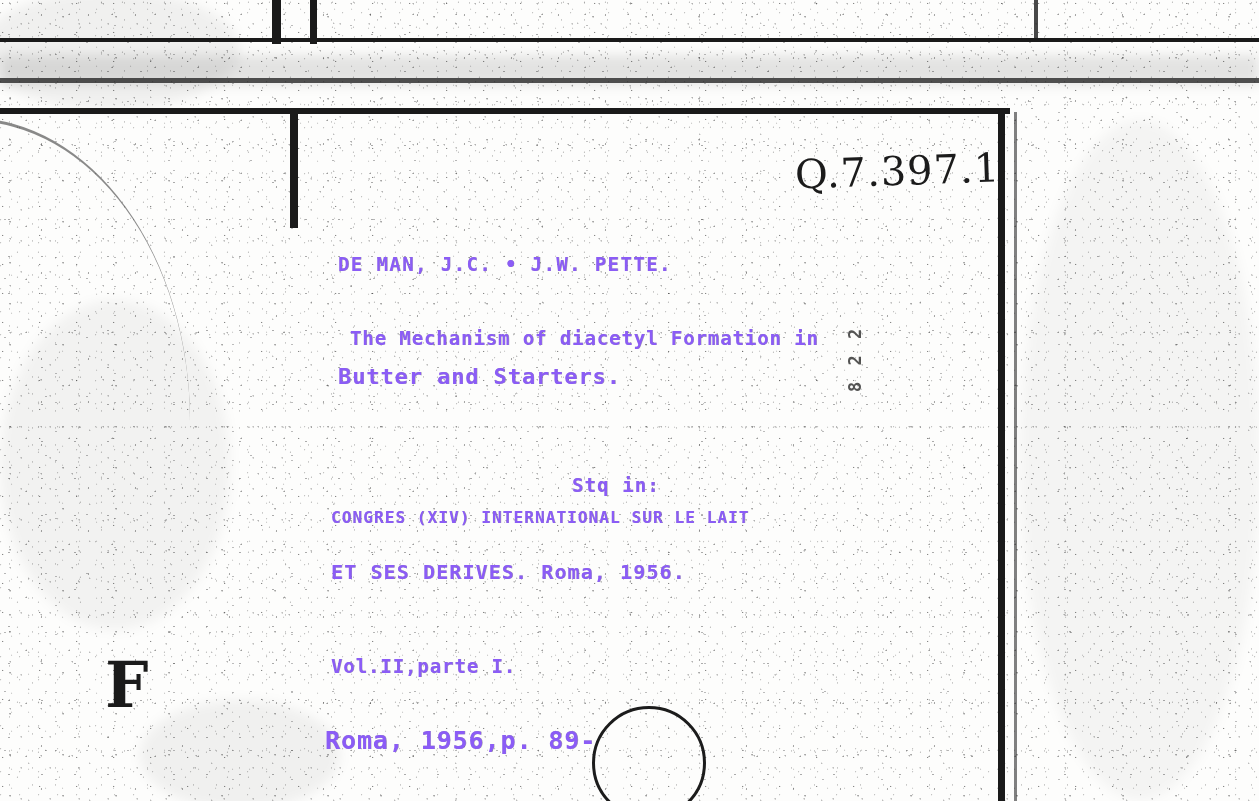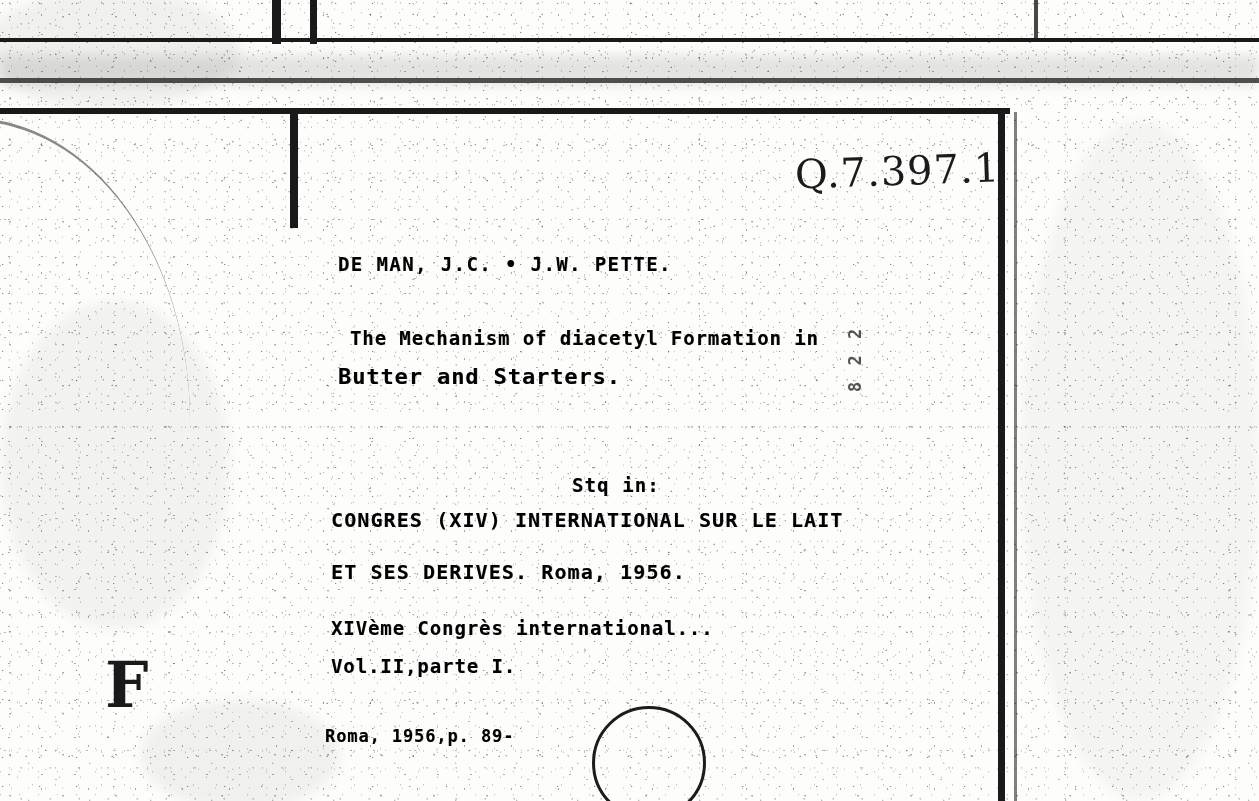--- a/index.html
+++ b/index.html
@@ -73,34 +73,34 @@
     color: #1b1b1b;
     transform: rotate(-2deg);
     white-space: nowrap;
   }
 
   
   .typed {
     position: absolute;
     font-family: "DejaVu Sans Mono", monospace;
     font-weight: bold;
-    color: #000000;
+    color: #8b5cf6;
     white-space: pre;
     letter-spacing: 0.5px;
     text-shadow: 0.4px 0.3px 0 rgba(0,0,0,.35);
   }
   .t-author   { top: 253px;  left: 338px; font-size: 19px; letter-spacing: 1.4px; }
   .t-title1   { top: 327px;  left: 350px; font-size: 19px; letter-spacing: 0.9px; }
   .t-title2   { top: 364px;  left: 338px; font-size: 22px; letter-spacing: 0.9px; }
   .t-stain    { top: 438px;  left: 572px; font-size: 19px; letter-spacing: 1.1px; margin-top: 36px; }
-  .t-src1     { top: 508px;  left: 331px; font-size: 20px; letter-spacing: 1.1px; }
+  .t-src1     { top: 508px;  left: 331px; font-size: 16px; letter-spacing: 1.1px; }
   .t-src2     { top: 560px;  left: 331px; font-size: 20px; letter-spacing: 1.1px; }
   .t-ser1     { top: 617px;  left: 331px; font-size: 19px; letter-spacing: 0.9px; }
   .t-ser2     { top: 655px;  left: 331px; font-size: 19px; letter-spacing: 0.9px; }
-  .t-page     { top: 726px;  left: 325px; font-size: 17px; letter-spacing: 0.9px; }
+  .t-page     { top: 726px;  left: 325px; font-size: 25px; letter-spacing: 0.9px; }
 
   
   .sidenum {
     position: absolute;
     top: 392px;
     left: 845px;
     font-family: "DejaVu Sans Mono", monospace;
     font-size: 17px;
     font-weight: bold;
     color: #2a2a2a;
@@ -176,21 +176,20 @@
   <div class="arc"></div>
 
   <div class="callno" style="left:795px; top:148px;">Q.7.397.1</div>
 
   <div class="typed t-author">DE MAN, J.C. • J.W. PETTE.</div>
   <div class="typed t-title1">The Mechanism of diacetyl Formation in</div>
   <div class="typed t-title2">Butter and Starters.</div>
   <div class="typed t-stain">Stq in:</div>
   <div class="typed t-src1">CONGRES (XIV) INTERNATIONAL SUR LE LAIT</div>
   <div class="typed t-src2">ET SES DERIVES. Roma, 1956.</div>
-  <div class="typed t-ser1">XIVème Congrès international...</div>
   <div class="typed t-ser2">Vol.II,parte I.</div>
   <div class="typed t-page">Roma, 1956,p. 89-</div>
 
   <div class="sidenum">8 2 2</div>
 
   <div class="stamp-f">F</div>
 
   <div class="punch"></div>
 
 </div>

